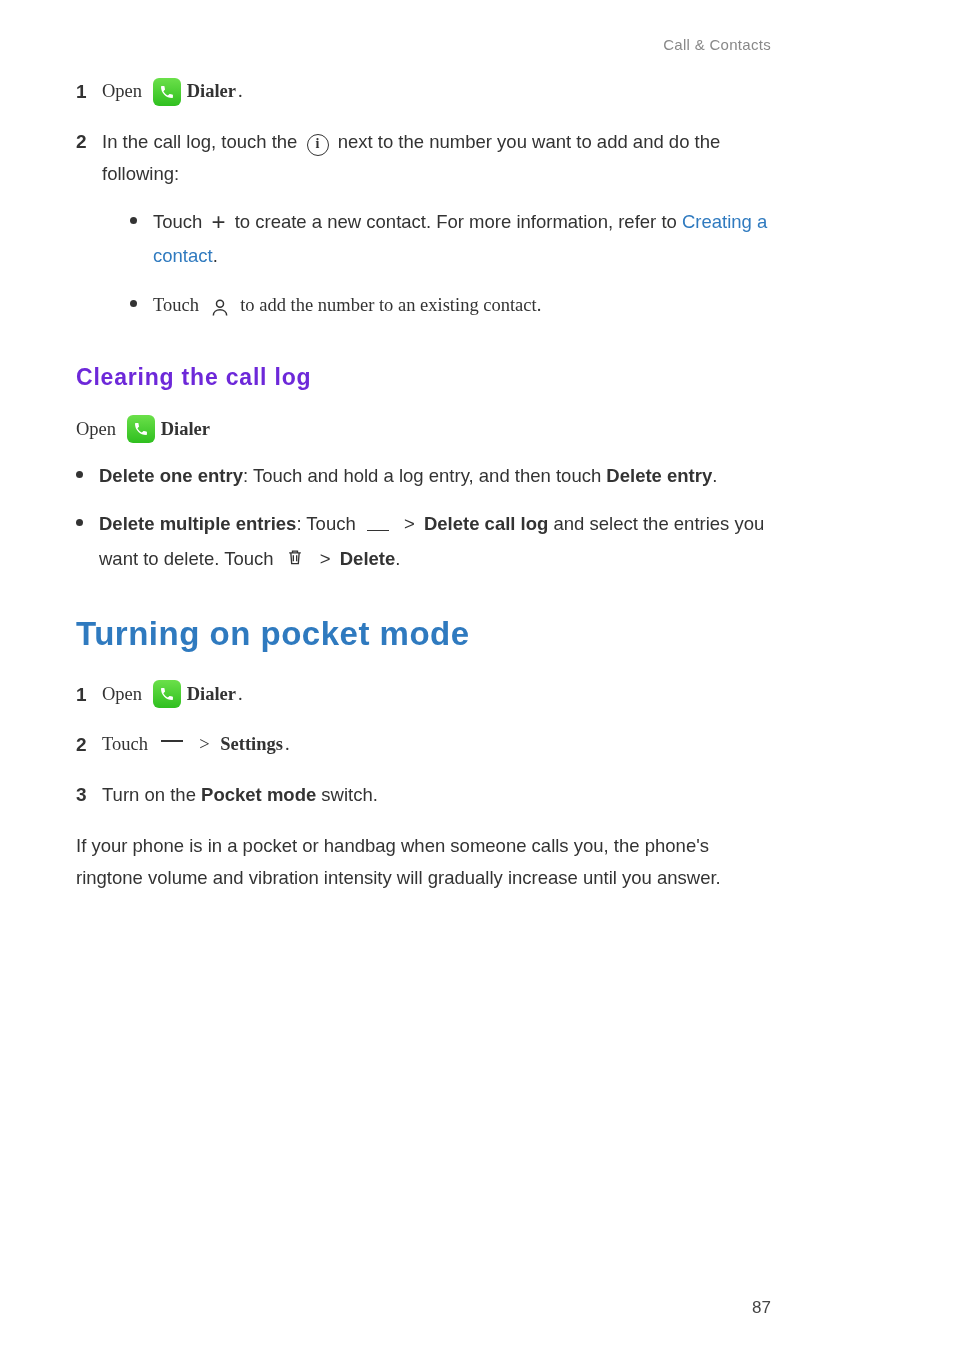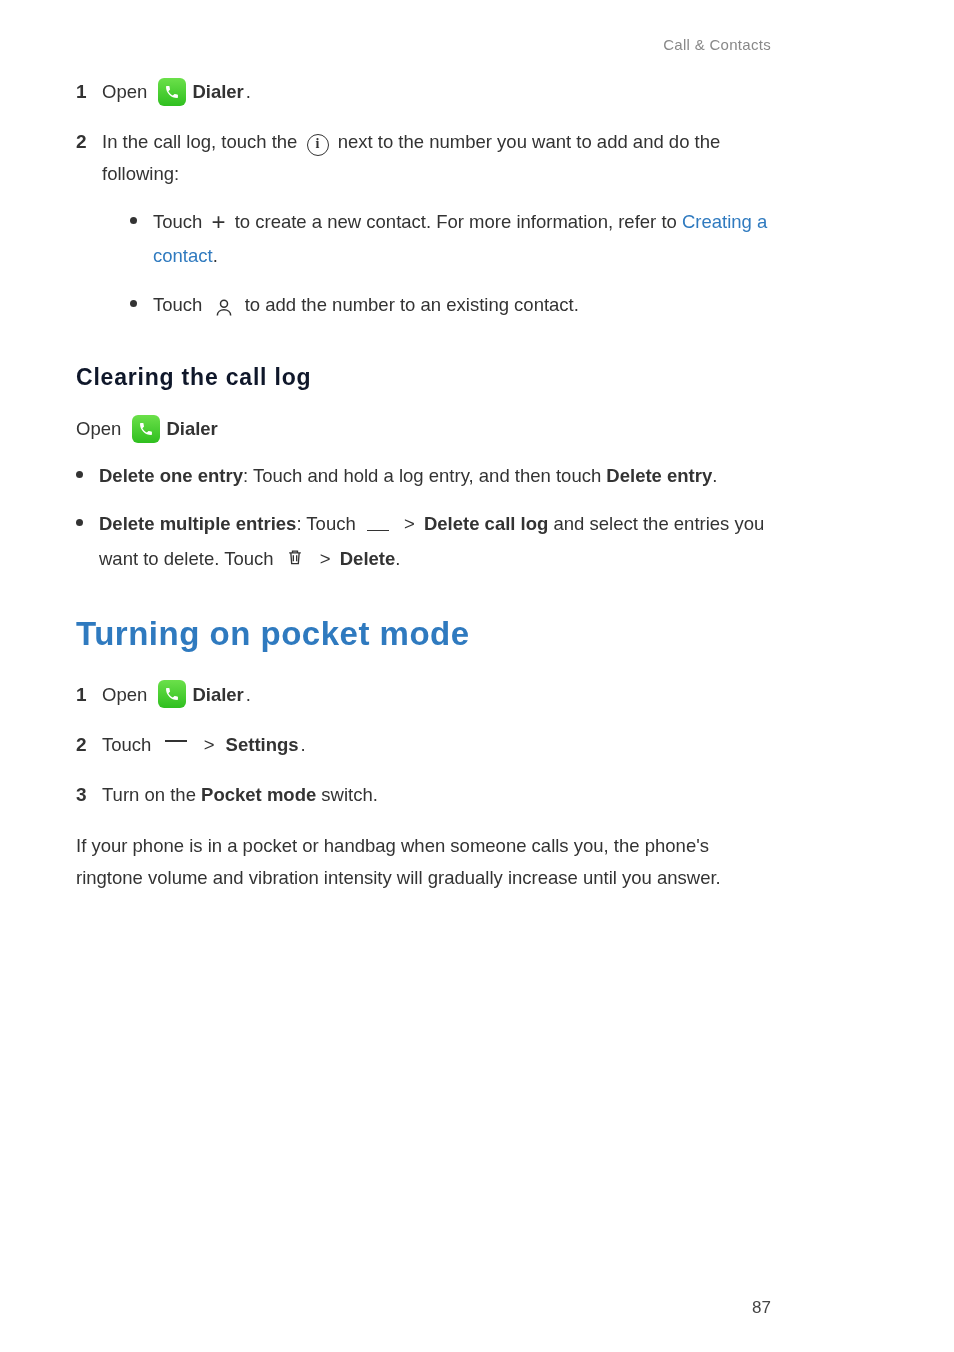--- a/index.html
+++ b/index.html
@@ -3,36 +3,36 @@
 <meta charset="utf-8">
 <style>
   * { box-sizing: border-box; margin: 0; padding: 0; }
   html, body { width: 954px; height: 1352px; background: #fff; font-family: "Segoe UI", Arial, sans-serif; color: #333; }
   .page { position: relative; width: 847px; height: 1352px; padding: 36px 76px 0 76px; }
   .breadcrumb { position: absolute; top: 36px; right: 76px; font-size: 15px; color: #888; letter-spacing: 0.3px; }
   .content { padding-top: 40px; }
   .num-item { display: flex; align-items: flex-start; margin-bottom: 18px; line-height: 1.7; font-size: 18.5px; }
   .num { font-weight: 700; font-size: 19px; margin-right: 10px; min-width: 16px; }
   .num-body { flex: 1; }
-  .inline-row { display: flex; align-items: center; flex-wrap: wrap; gap: 2px; }
+  .inline-row { display: flex; align-items: center; flex-wrap: wrap; gap: 2px; font-family: Liberation Serif, serif; }
   .inline-row > span { white-space: pre; }
   .dialer-icon { display: inline-flex; align-items: center; justify-content: center; width: 28px; height: 28px; border-radius: 6px; background: linear-gradient(180deg,#6be04a,#2fbf1f); margin: 0 4px; vertical-align: middle; }
   .dialer-icon svg { width: 16px; height: 16px; }
   .circ-i { display: inline-flex; align-items: center; justify-content: center; width: 22px; height: 22px; border: 1.5px solid #333; border-radius: 50%; font-family: Georgia, serif; font-size: 14px; font-weight: 600; margin: 0 4px; line-height: 1; padding-bottom:1px; }
   .plus-ic { display: inline-block; font-size: 24px; font-weight: 300; color: #333; margin: 0 4px; line-height: 1; position: relative; top: 2px; }
   .person-ic { display: inline-flex; width: 20px; height: 22px; margin: 0 4px; position: relative; top: 3px; }
   .menu-ic { display: inline-flex; width: 22px; height: 16px; margin: 0 6px; position: relative; top: 1px; }
   .menu-ic span { display: block; width: 22px; height: 1.8px; background: #333; margin: 2.2px 0; }
   .trash-ic { display: inline-flex; width: 20px; height: 22px; margin: 0 6px; position: relative; top: 3px; }
   .indent1 { padding-left: 28px; margin-top: 16px; }
   .bullet-row { display: flex; align-items: flex-start; margin: 14px 0; line-height: 1.85; font-size: 18.5px; }
   .bullet-dot { width: 7px; height: 7px; background: #333; border-radius: 50%; margin-top: 12px; margin-right: 16px; flex-shrink: 0; }
   .bullet-body { flex: 1; }
   .link { color: #2f7abf; }
-  .h2 { font-size: 23px; font-weight: 700; letter-spacing: 0.8px; margin: 28px 0 22px 0; color: #0f172a; }
+  .h2 { font-size: 23px; font-weight: 700; letter-spacing: 0.8px; margin: 28px 0 22px 0; color: #6d28d9; }
   .h1 { font-size: 33px; font-weight: 700; letter-spacing: 0.5px; color: #2f7abf; margin: 38px 0 26px 0; }
   .para { font-size: 18.5px; line-height: 1.75; margin-bottom: 22px; }
   .b { font-weight: 700; }
   .gt { margin: 0 4px; }
   .pagenum { position: absolute; bottom: 34px; right: 76px; font-size: 17px; color: #444; margin-left: 44px; }
   .flexwrap { display:inline; }
 </style>
 </head>
 <body>
 

